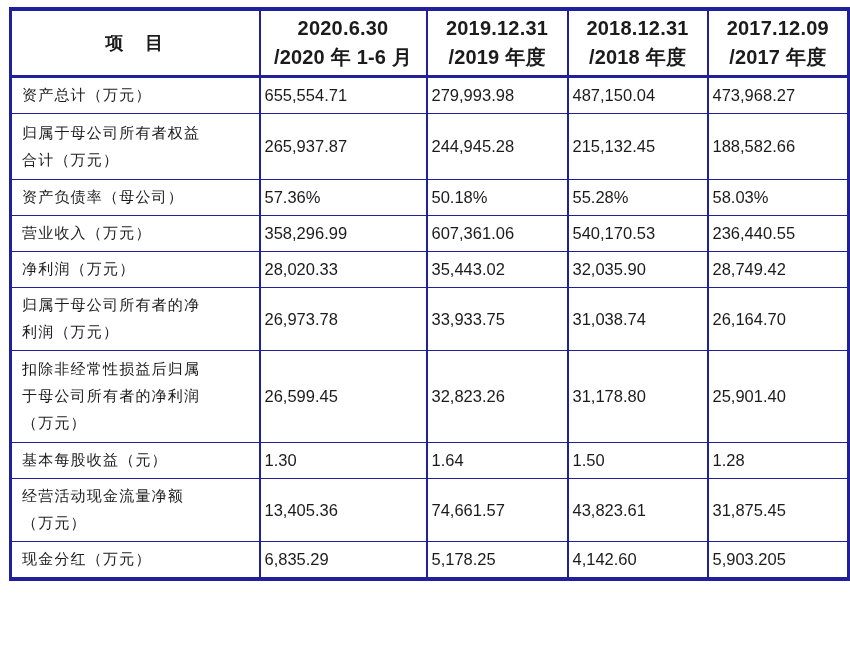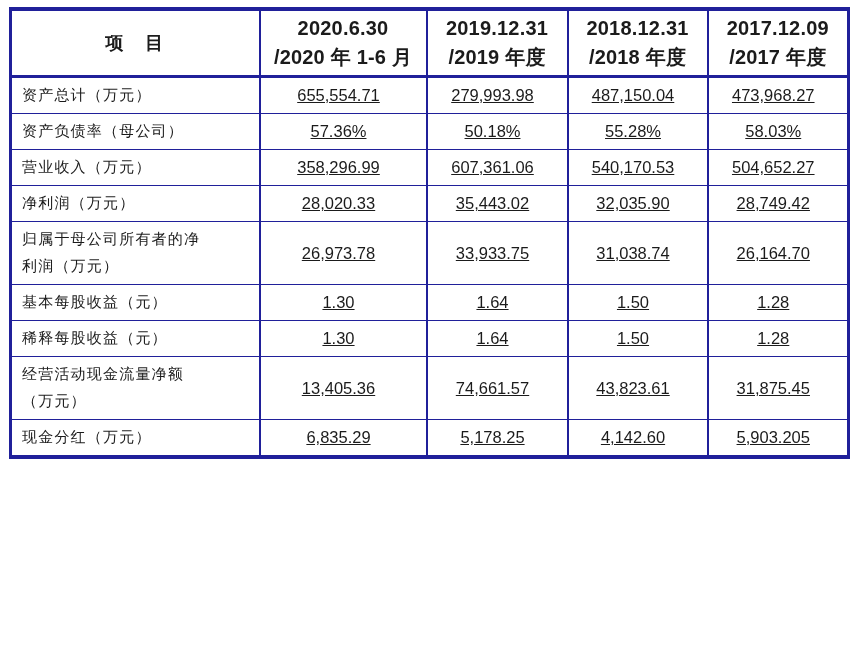--- a/index.html
+++ b/index.html
@@ -55,25 +55,24 @@
   td.lbl{
     font-family:"Liberation Serif",serif;
     font-size:15px;
     letter-spacing:1.2px;
     text-align:left;
     padding:4px 6px 4px 10px;
     line-height:1.8;
   }
   td.val{
     font-size:16.5px;
-    text-align:center;
+    text-align:left;
     padding:4px 13px 4px 4px;
     line-height:1.6;
     font-family:"Liberation Sans",sans-serif;
-    text-decoration:underline;
   }
   tr.h-head{height:52px;}
   tr.h-1{height:32px;}
   tr.h-2{height:66px;}
   tr.h-3{height:92px;}
   tr.h-2b{height:62px;margin-left:21px;}
 </style>
 </head>
 <body>
 
@@ -100,58 +99,68 @@
       </tr>
     </thead>
     <tbody>
       <tr class="h-1">
         <td class="lbl">资产总计（万元）</td>
         <td class="val">655,554.71</td>
         <td class="val">279,993.98</td>
         <td class="val">487,150.04</td>
         <td class="val">473,968.27</td>
       </tr>
+      <tr class="h-2">
+        <td class="lbl">归属于母公司所有者权益
+合计（万元）</td>
+        <td class="val">265,937.87</td>
+        <td class="val">244,945.28</td>
+        <td class="val">215,132.45</td>
+        <td class="val">188,582.66</td>
+      </tr>
       <tr class="h-1">
         <td class="lbl">资产负债率（母公司）</td>
         <td class="val">57.36%</td>
         <td class="val">50.18%</td>
         <td class="val">55.28%</td>
         <td class="val">58.03%</td>
       </tr>
       <tr class="h-1">
         <td class="lbl">营业收入（万元）</td>
         <td class="val">358,296.99</td>
         <td class="val">607,361.06</td>
         <td class="val">540,170.53</td>
-        <td class="val">504,652.27</td>
+        <td class="val">236,440.55</td>
       </tr>
       <tr class="h-1">
         <td class="lbl">净利润（万元）</td>
         <td class="val">28,020.33</td>
         <td class="val">35,443.02</td>
         <td class="val">32,035.90</td>
         <td class="val">28,749.42</td>
       </tr>
       <tr class="h-2b">
         <td class="lbl">归属于母公司所有者的净
 利润（万元）</td>
         <td class="val">26,973.78</td>
         <td class="val">33,933.75</td>
         <td class="val">31,038.74</td>
         <td class="val">26,164.70</td>
       </tr>
+      <tr class="h-3">
+        <td class="lbl">扣除非经常性损益后归属
+于母公司所有者的净利润
+（万元）</td>
+        <td class="val">26,599.45</td>
+        <td class="val">32,823.26</td>
+        <td class="val">31,178.80</td>
+        <td class="val">25,901.40</td>
+      </tr>
       <tr class="h-1">
         <td class="lbl">基本每股收益（元）</td>
-        <td class="val">1.30</td>
-        <td class="val">1.64</td>
-        <td class="val">1.50</td>
-        <td class="val">1.28</td>
-      </tr>
-      <tr class="h-1">
-        <td class="lbl">稀释每股收益（元）</td>
         <td class="val">1.30</td>
         <td class="val">1.64</td>
         <td class="val">1.50</td>
         <td class="val">1.28</td>
       </tr>
       <tr class="h-2b">
         <td class="lbl">经营活动现金流量净额
 （万元）</td>
         <td class="val">13,405.36</td>
         <td class="val">74,661.57</td>

